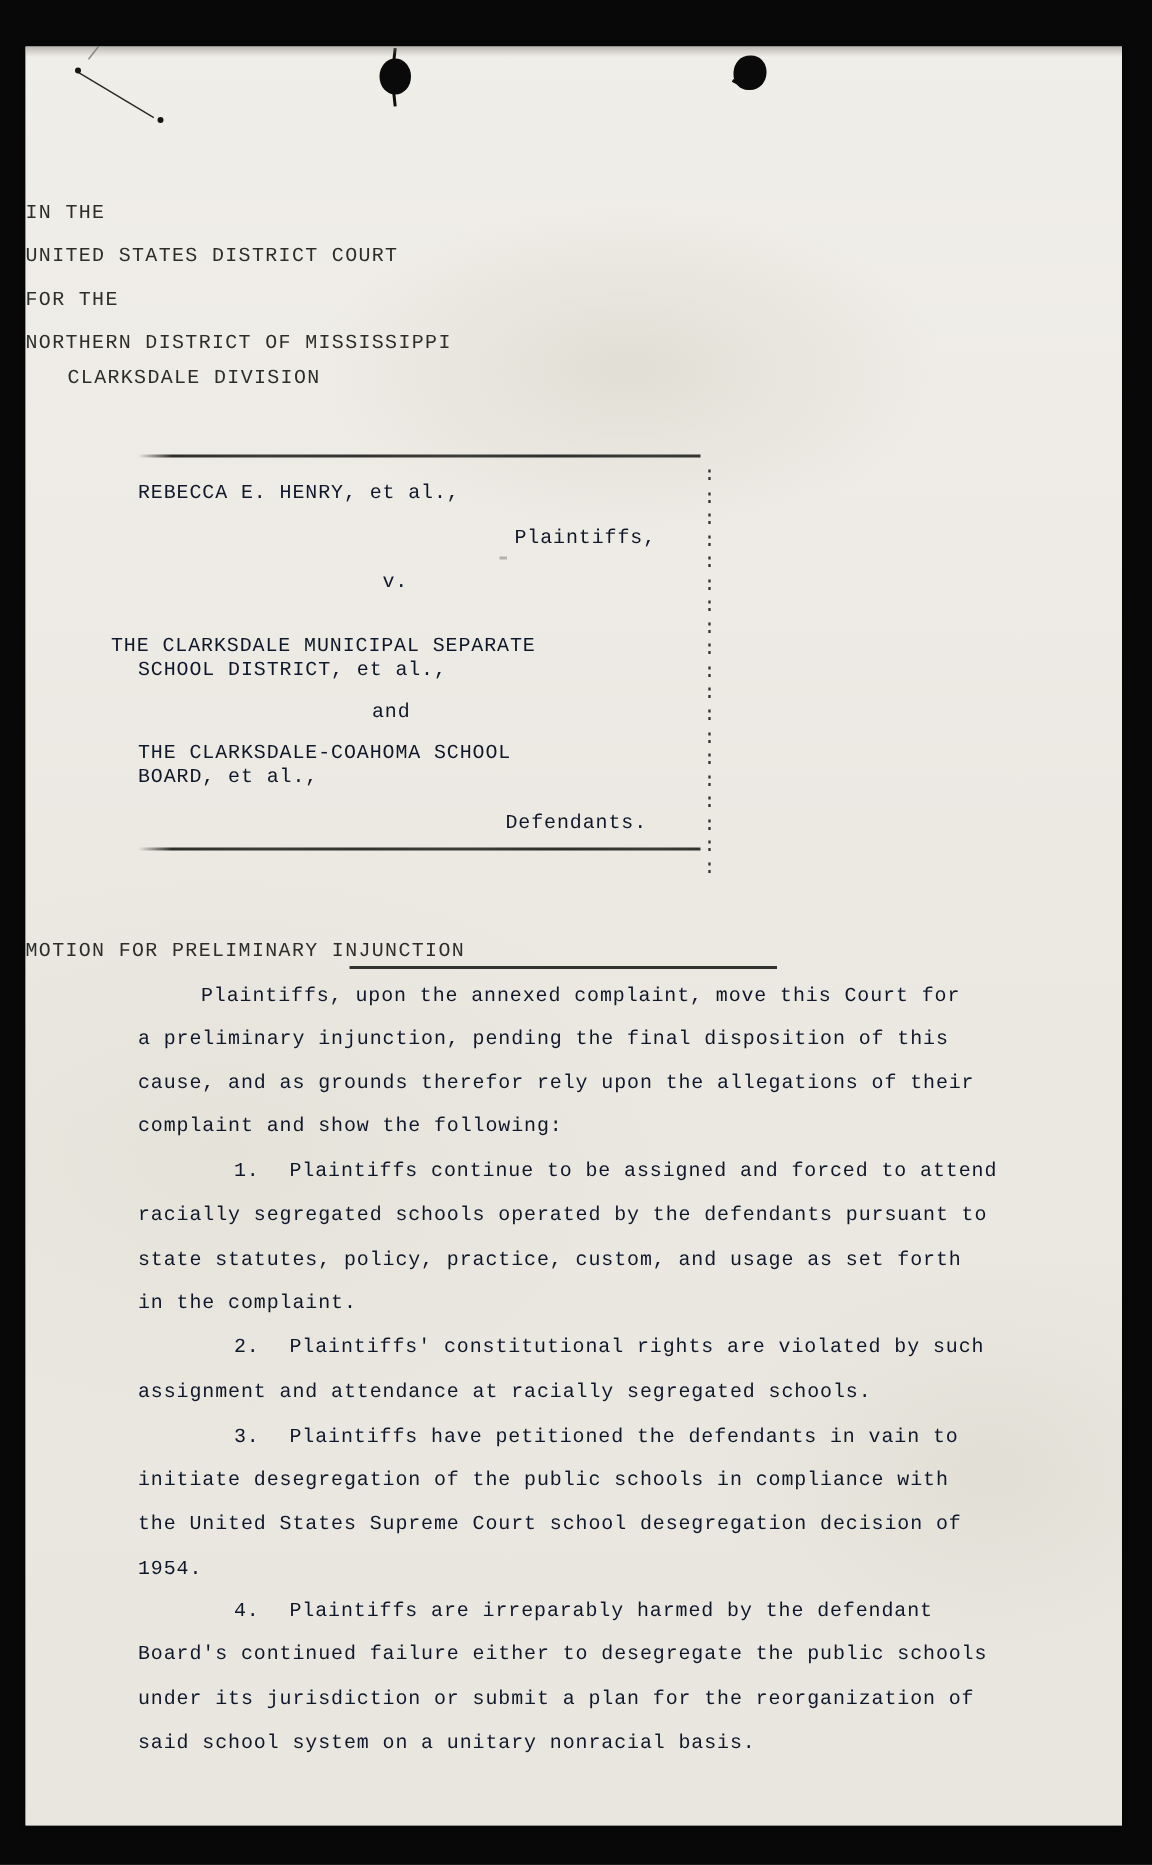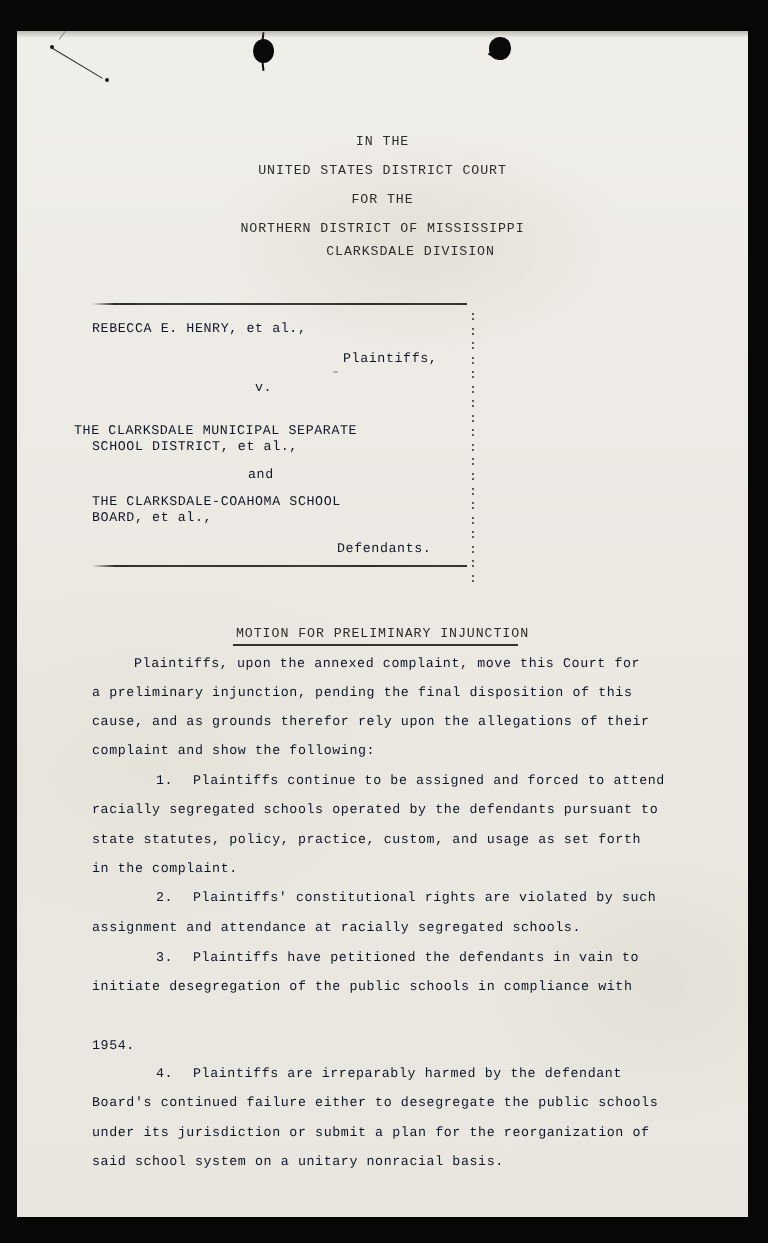--- a/index.html
+++ b/index.html
@@ -92,21 +92,21 @@
     white-space: pre;
     line-height: 1;
     text-rendering: geometricPrecision;
   }
 
   
   .hdr {
     position: absolute;
     left: 0;
     width: 731px;
-    text-align: center;
+    text-align: left;
     font-family: "Liberation Mono", "DejaVu Sans Mono", monospace;
     font-size: 13.3px;
     letter-spacing: 0.9px;
     color: #2d2d2b;
     white-space: pre;
     line-height: 1;
   }
 
   
   .rule {
@@ -221,20 +221,21 @@
     <div class="tx" style="left:75px; top:802px;">state statutes, policy, practice, custom, and usage as set forth</div>
     <div class="tx" style="left:75px; top:831px;">in the complaint.</div>
 
     <div class="tx" style="left:139px; top:860px;">2.</div>
     <div class="tx" style="left:176px; top:860px;">Plaintiffs' constitutional rights are violated by such</div>
     <div class="tx" style="left:75px; top:890px;">assignment and attendance at racially segregated schools.</div>
 
     <div class="tx" style="left:139px; top:920px;">3.</div>
     <div class="tx" style="left:176px; top:920px;">Plaintiffs have petitioned the defendants in vain to</div>
     <div class="tx" style="left:75px; top:949px;">initiate desegregation of the public schools in compliance with</div>
+    <div class="tx" style="left:75px; top:978px;">the United States Supreme Court school desegregation decision of</div>
     <div class="tx" style="left:75px; top:1008px;">1954.</div>
 
     <div class="tx" style="left:139px; top:1036px;">4.</div>
     <div class="tx" style="left:176px; top:1036px;">Plaintiffs are irreparably harmed by the defendant</div>
     <div class="tx" style="left:75px; top:1065px;">Board's continued failure either to desegregate the public schools</div>
     <div class="tx" style="left:75px; top:1095px;">under its jurisdiction or submit a plan for the reorganization of</div>
     <div class="tx" style="left:75px; top:1124px;">said school system on a unitary nonracial basis.</div>
 
   </div>
 </div>

